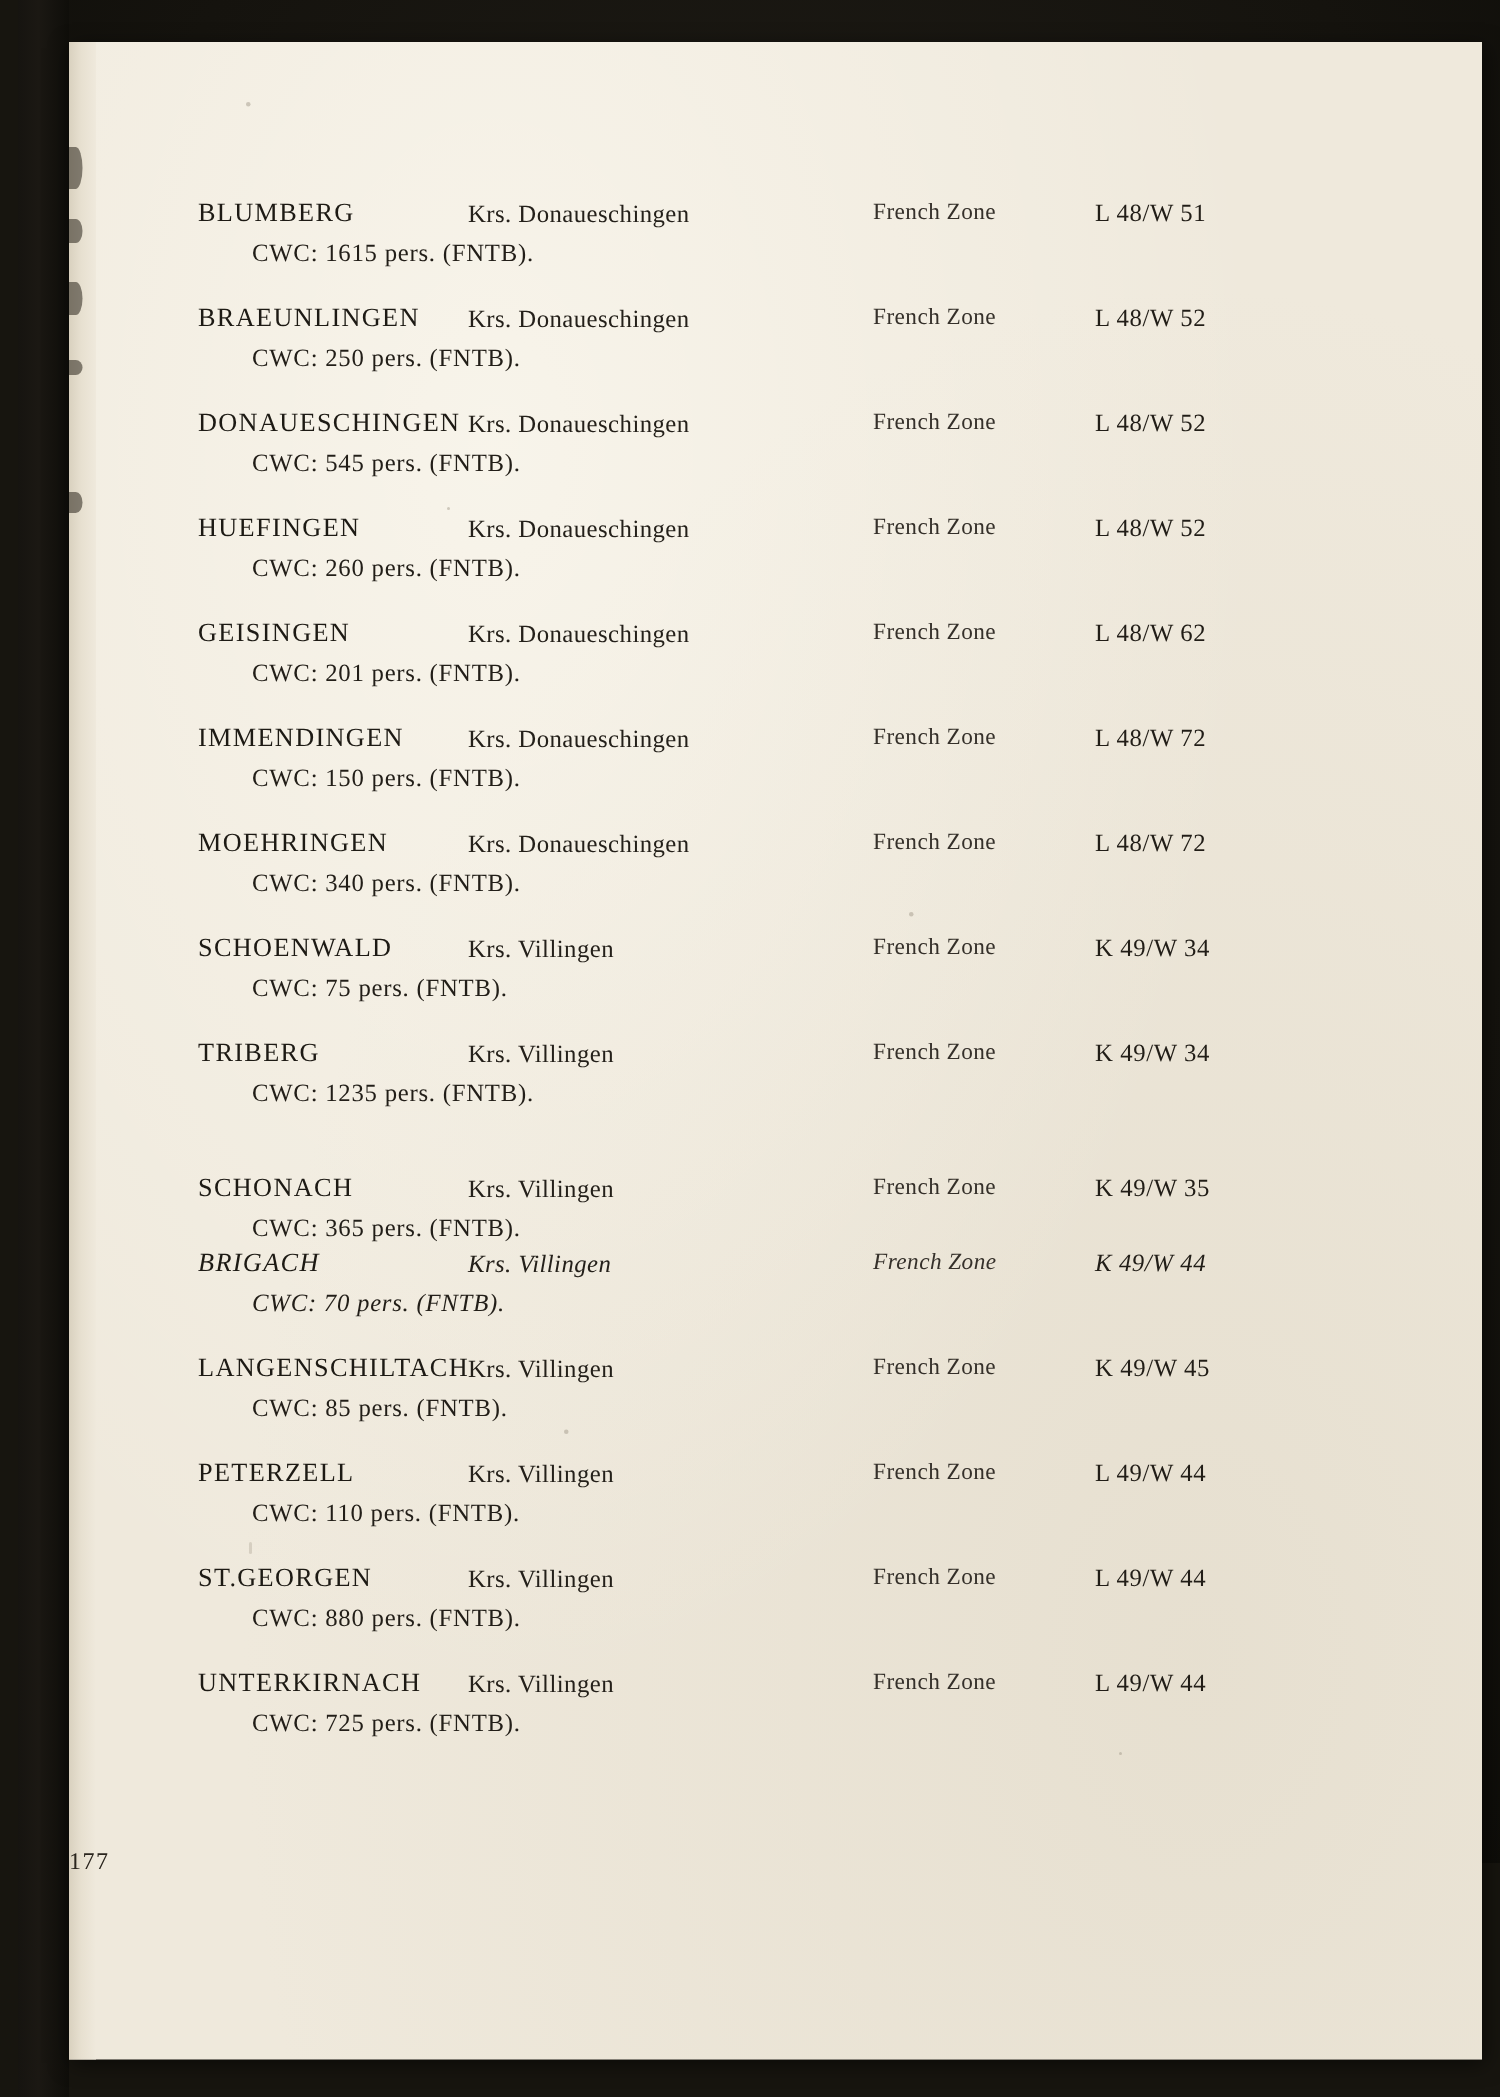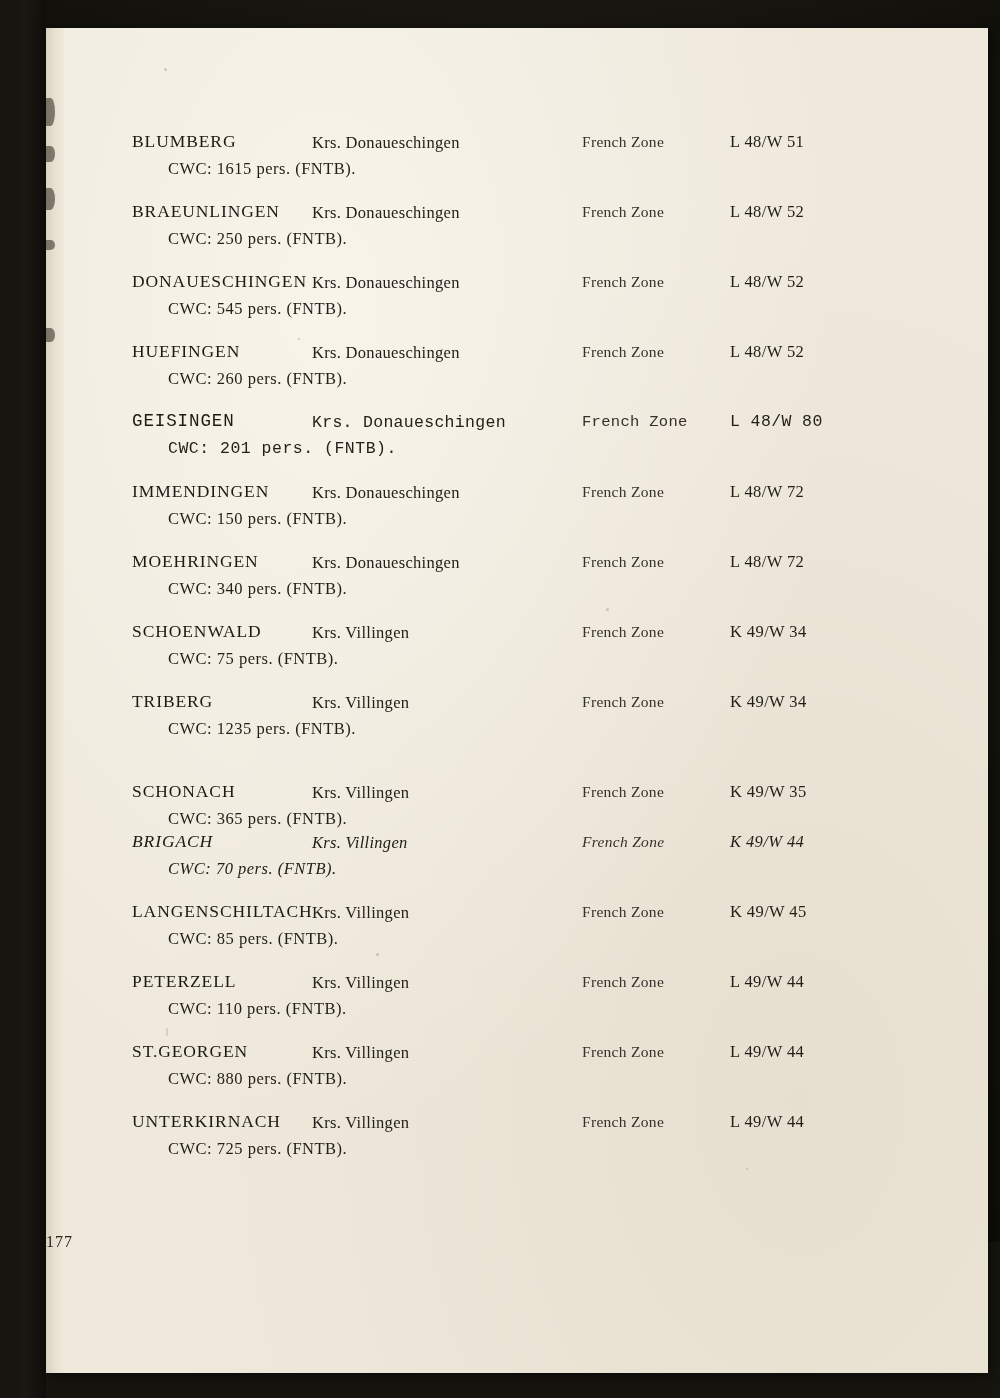--- a/index.html
+++ b/index.html
@@ -177,26 +177,26 @@
         </div>
         <div class="entry" style="top: 313px;">
           <div class="row-main">
             <span class="place">HUEFINGEN</span>
             <span class="krs">Krs. Donaueschingen</span>
             <span class="zone">French Zone</span>
             <span class="grid">L 48/W 52</span>
           </div>
           <span class="cwc">CWC:  260 pers.  (FNTB).</span>
         </div>
-        <div class="entry" style="top: 383px; font-family: Liberation Mono, monospace;">
+        <div class="entry" style="top: 383px;">
           <div class="row-main">
             <span class="place">GEISINGEN</span>
             <span class="krs">Krs. Donaueschingen</span>
             <span class="zone">French Zone</span>
-            <span class="grid">L 48/W 80</span>
+            <span class="grid">L 48/W 62</span>
           </div>
           <span class="cwc">CWC:  201 pers.  (FNTB).</span>
         </div>
         <div class="entry" style="top: 453px;">
           <div class="row-main">
             <span class="place">IMMENDINGEN</span>
             <span class="krs">Krs. Donaueschingen</span>
             <span class="zone">French Zone</span>
             <span class="grid">L 48/W 72</span>
           </div>

